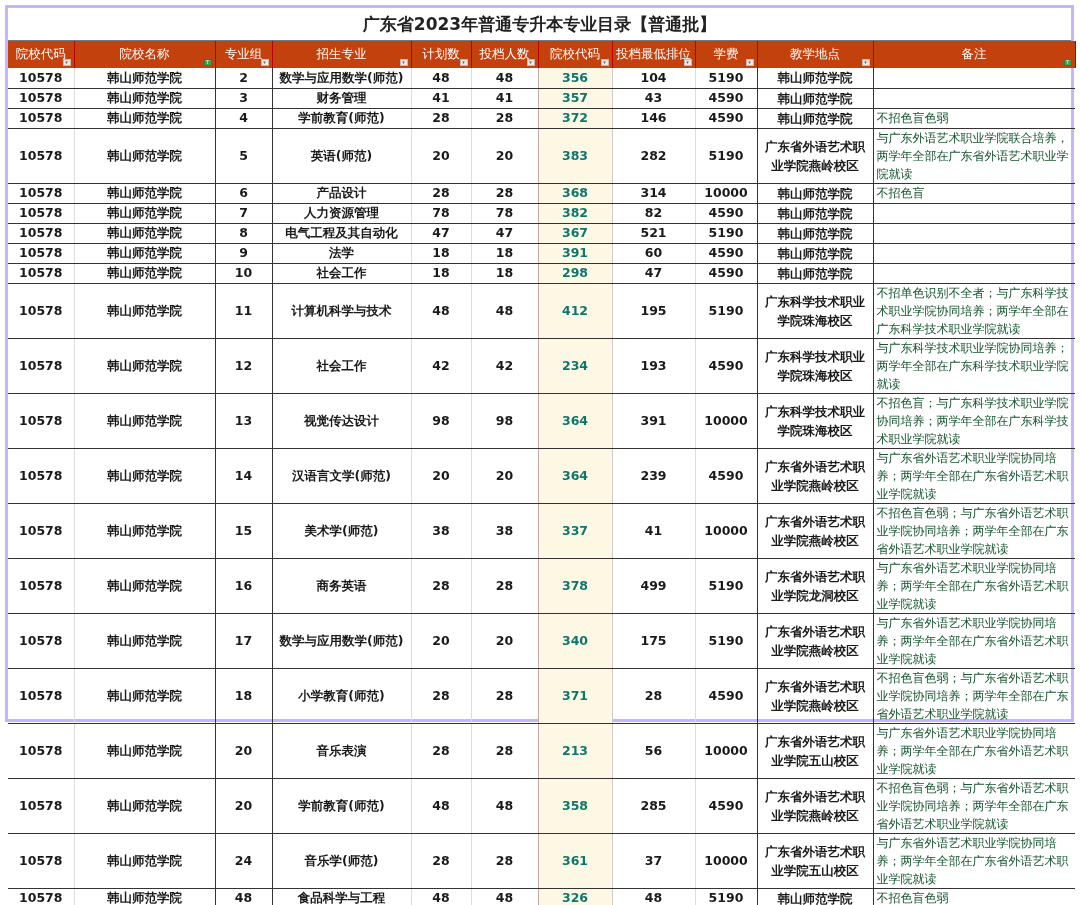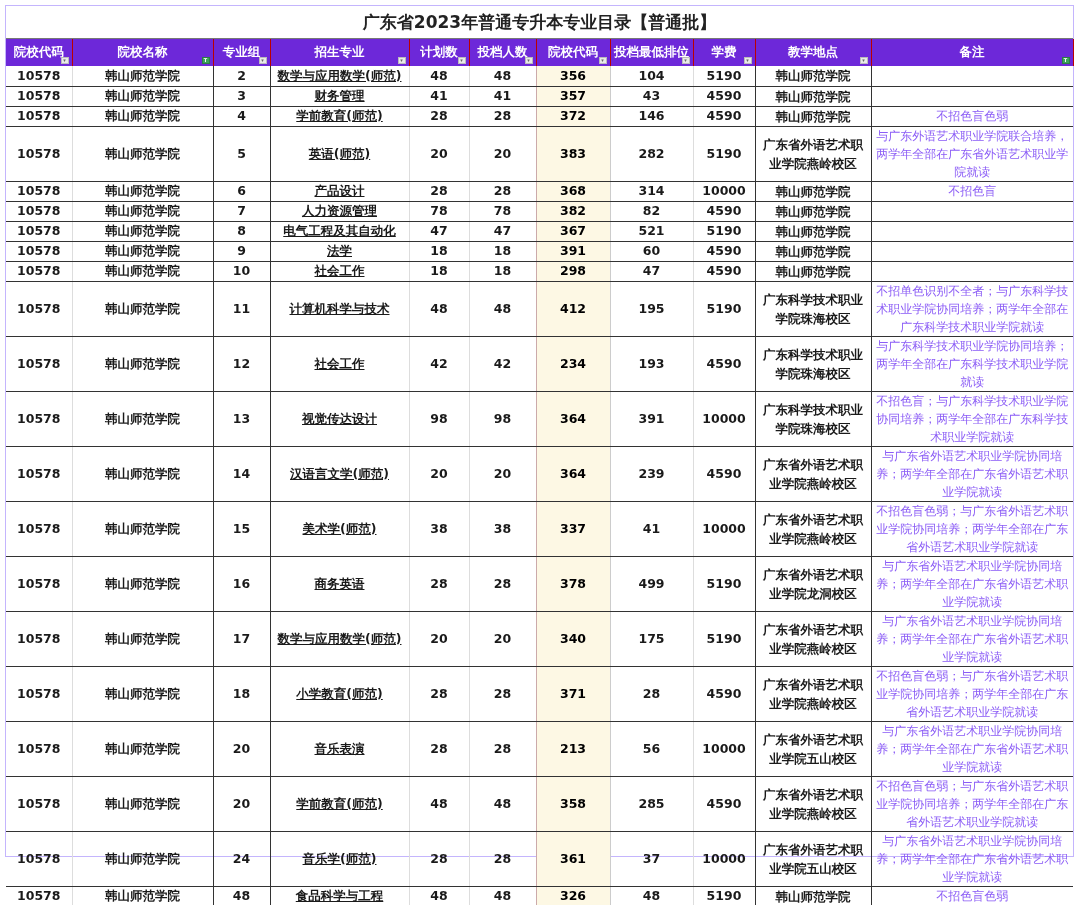--- a/index.html
+++ b/index.html
@@ -1,34 +1,34 @@
 <!DOCTYPE html>
 <html><head>
 <meta charset="utf-8">
 <style>
   * { box-sizing: border-box; margin: 0; padding: 0; }
   html, body { width: 1080px; height: 905px; background: #ffffff; overflow: hidden; }
   body { font-family: "DejaVu Sans", "Liberation Sans", sans-serif; color: #1a1a1a; position: relative; }
-  .sheet { position: absolute; left: 5px; top: 5px; width: 1069px; height: 852px; border: 1px solid #c4b5fd; background: #fff; }
+  .sheet { position: absolute; left: 5px; top: 5px; width: 1069px; height: 717px; border: 3px solid #c4b5fd; background: #fff; }
   .title { height: 33px; line-height: 33px; text-align: center; font-size: 17px; font-weight: bold; color: #222; border-bottom: 1px solid #777; }
   table { border-collapse: collapse; table-layout: fixed; width: 1067px; }
-  th { background: #6d28d9; color: #fff; font-size: 12.5px; font-weight: bold; height: 27px; position: relative; border-right: 1px solid #b00; text-align: center; vertical-align: middle; }
+  th { background: #c2410c; color: #fff; font-size: 12.5px; font-weight: normal; height: 27px; position: relative; border-right: 1px solid #b00; text-align: center; vertical-align: middle; }
   th .lbl { display: inline-block; }
   th .filter { position: absolute; right: 3px; bottom: 2px; width: 8px; height: 7px; background: #e9e9e9; border: 1px solid #bbb; font-size: 5px; line-height: 5px; color: #666; text-align: center; }
   th .filter.active { background: #3aa35a; border-color: #2c7d44; color: #fff; }
   td { font-size: 12.5px; font-weight: bold; text-align: center; vertical-align: middle; border-bottom: 1px solid #333; border-right: 1px solid #ddd; padding: 0 2px; line-height: 18px; }
   td.c1 { border-right: 1px solid #ddd; }
   td.c2 { border-right: 1px solid #333; }
   td.c3 { border-right: 1px solid #333; }
-  td.c4 { border-right: 1px solid #ddd; text-decoration: underline; }
+  td.c4 { border-right: 1px solid #ddd; }
   td.c6 { border-right: 1px solid #caa; }
-  td.c7 { background: #fdf8e4; color: #000000; border-right: 1px solid #ccc; }
+  td.c7 { background: #fdf8e4; color: #0f766e; border-right: 1px solid #ccc; }
   td.c9 { border-right: 1px solid #333; }
   td.c10 { border-right: 1px solid #333; line-height: 19px; }
-  td.c11 { text-align: center; font-weight: normal; font-size: 12px; color: #8b5cf6; line-height: 18px; padding: 0 3px; border-right: none; }
+  td.c11 { text-align: left; font-weight: normal; font-size: 12px; color: #14532d; line-height: 18px; padding: 0 3px; border-right: none; }
   tr.r20 td { height: 20px; }
   tr.r55 td { height: 55px; }
 </style>
 </head>
 <body>
 
 <div class="sheet">
   <div class="title">广东省2023年普通专升本专业目录【普通批】</div>
   <table>
     <colgroup>

